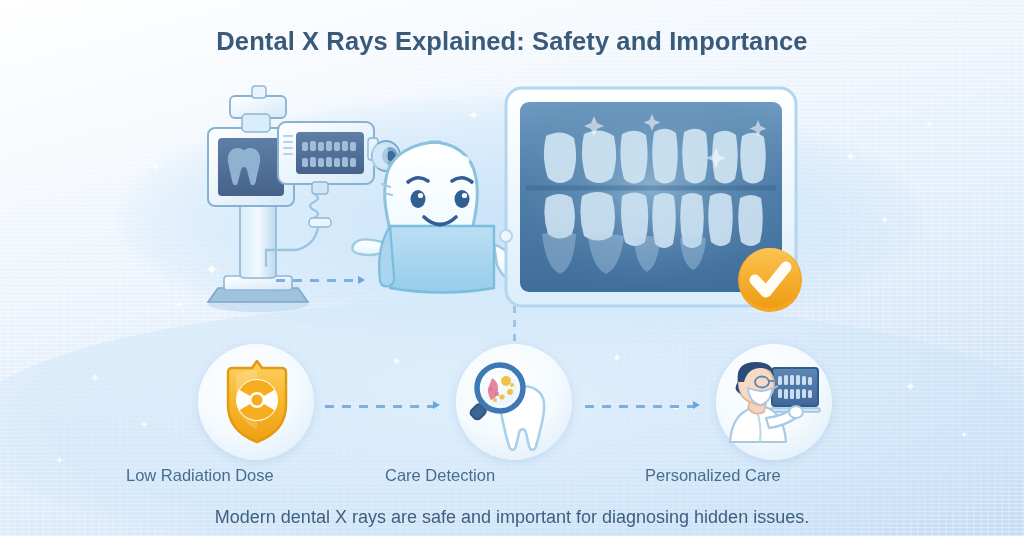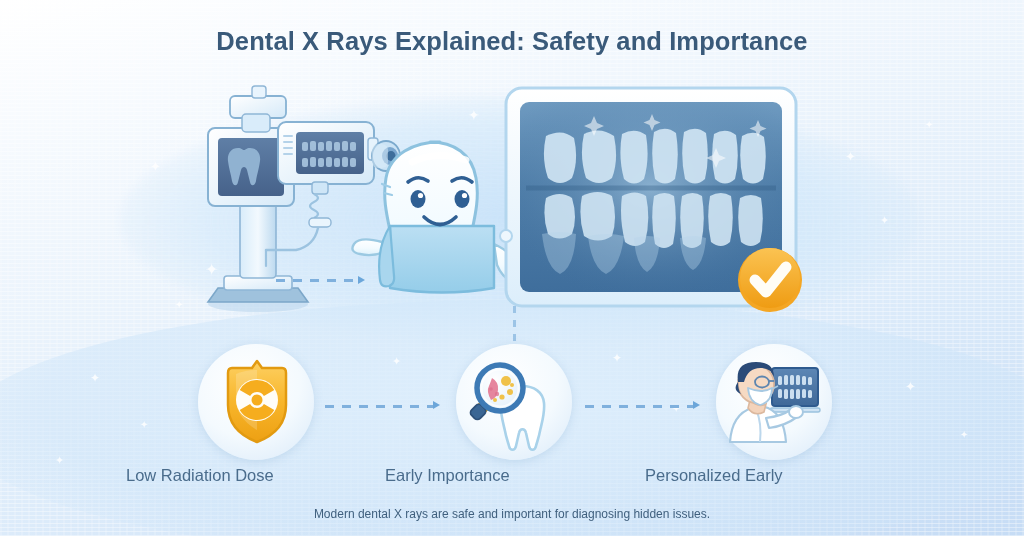--- a/index.html
+++ b/index.html
@@ -20,21 +20,21 @@
   #blob{position:absolute;left:120px;top:95px;width:800px;height:250px;
     background:radial-gradient(ellipse at 50% 50%,rgba(196,224,248,.85) 0%,rgba(205,230,250,.55) 55%,rgba(214,234,251,0) 78%);
     border-radius:50%;filter:blur(4px);}
   #blob2{position:absolute;left:-40px;top:300px;width:1110px;height:260px;
     background:radial-gradient(ellipse at 50% 40%,rgba(221,238,252,.9) 0%,rgba(206,229,249,.5) 60%,rgba(206,229,249,0) 85%);
     border-radius:50%;}
 
   .title{position:absolute;top:27px;left:0;width:1024px;text-align:center;
     font-size:25.5px;font-weight:bold;color:#3a5a7a;letter-spacing:.1px;}
   .caption{position:absolute;top:507px;left:0;width:1024px;text-align:center;
-    font-size:12px;color:#40607e;}
+    font-size:18px;color:#40607e;}
 
   .flabel{position:absolute;top:466px;font-size:16.5px;color:#4a6c8c;width:260px;}
   .flabel.a{left:126px;} .flabel.b{left:385px;} .flabel.c{left:645px;}
 
   .fcircle{position:absolute;top:344px;width:116px;height:116px;border-radius:50%;
     background:radial-gradient(circle at 42% 34%,#ffffff 0%,#f4fafe 52%,#e4f0fb 80%,#d9eafa 100%);
     box-shadow:0 2px 10px rgba(120,165,205,.25);}
   .fcircle.a{left:198px;} .fcircle.b{left:456px;} .fcircle.c{left:716px;}
 
   .dash{position:absolute;height:3px;
@@ -365,17 +365,17 @@
     <path d="M40 60 q16 -2 24 -8 q6 -4 9 0 q3 4 -2 7 q-12 9 -28 11 z" fill="#ffffff" stroke="#a7c9e2" stroke-width="2.2" stroke-linejoin="round"></path>
     <ellipse cx="70" cy="54" rx="7" ry="6" fill="#ffffff" stroke="#a7c9e2" stroke-width="2"></ellipse>
   </svg>
 
   <div class="dash" style="left:325px;top:405px;width:108px;"></div>
   <div class="dash-arrow" style="left:433px;top:401px;"></div>
   <div class="dash" style="left:585px;top:405px;width:108px;"></div>
   <div class="dash-arrow" style="left:693px;top:401px;"></div>
 
   <div class="flabel a">Low Radiation Dose</div>
-  <div class="flabel b">Early Importance</div>
-  <div class="flabel c">Personalized Early</div>
+  <div class="flabel b">Care Detection</div>
+  <div class="flabel c">Personalized Care</div>
 
   <div class="caption">Modern dental X rays are safe and important for diagnosing hidden issues.</div>
 </div>
 
 </body></html>

